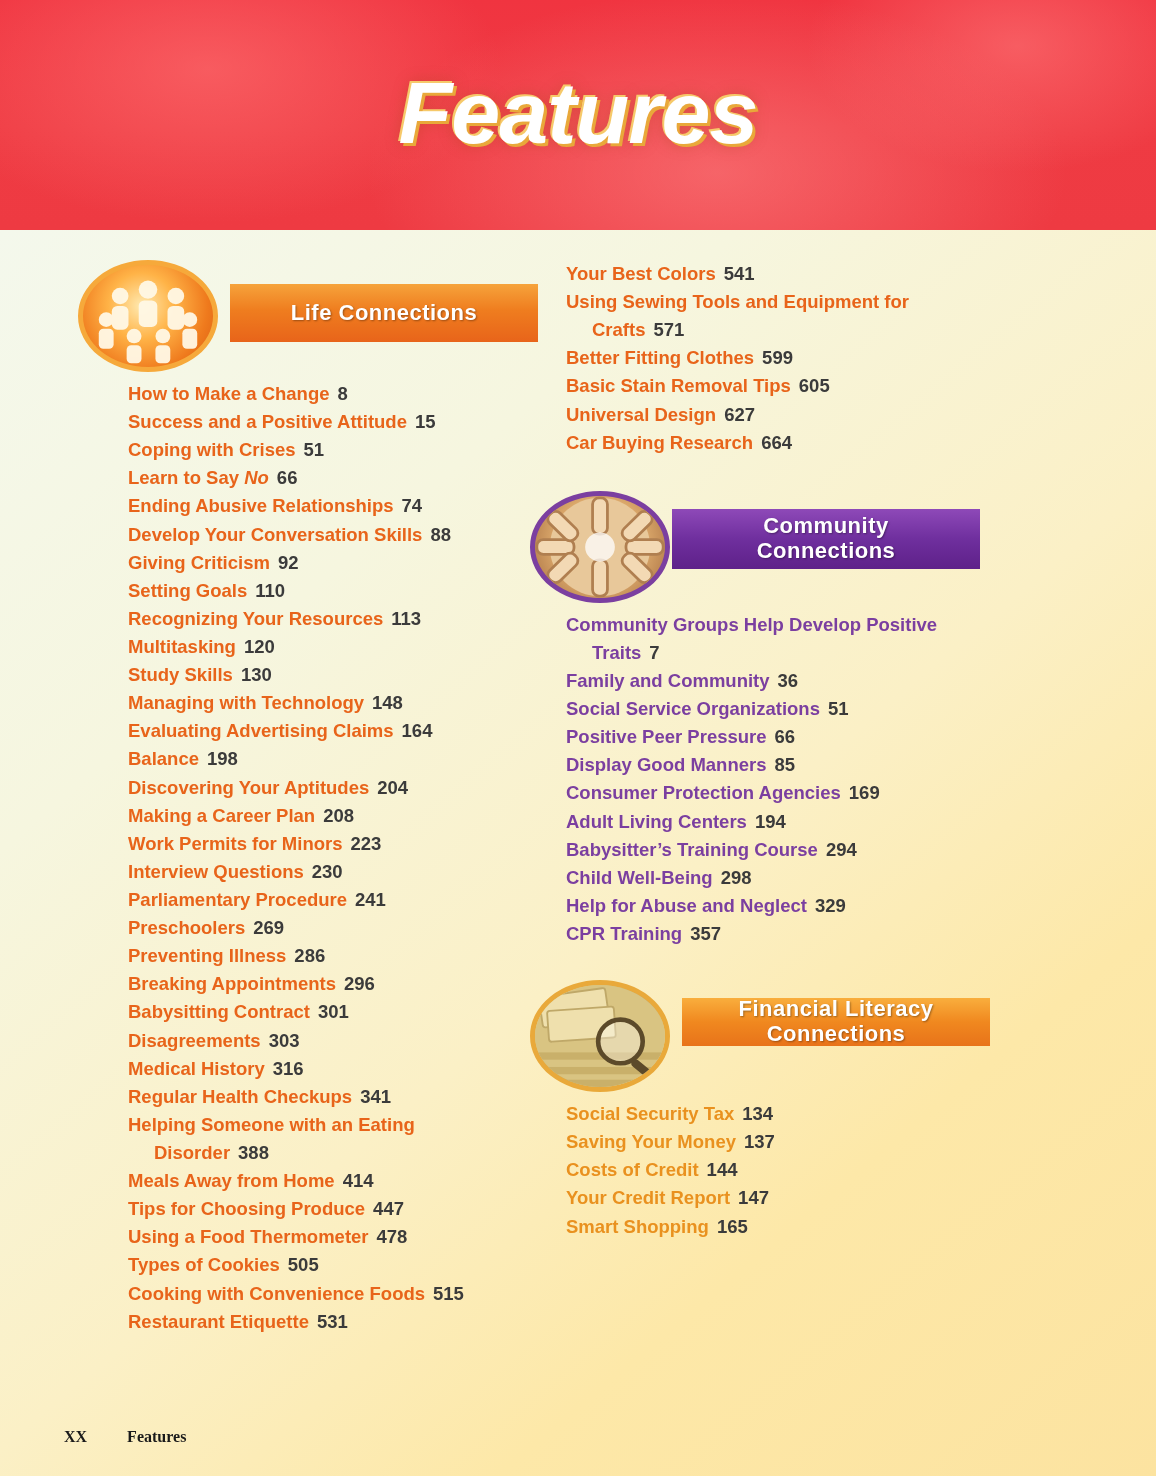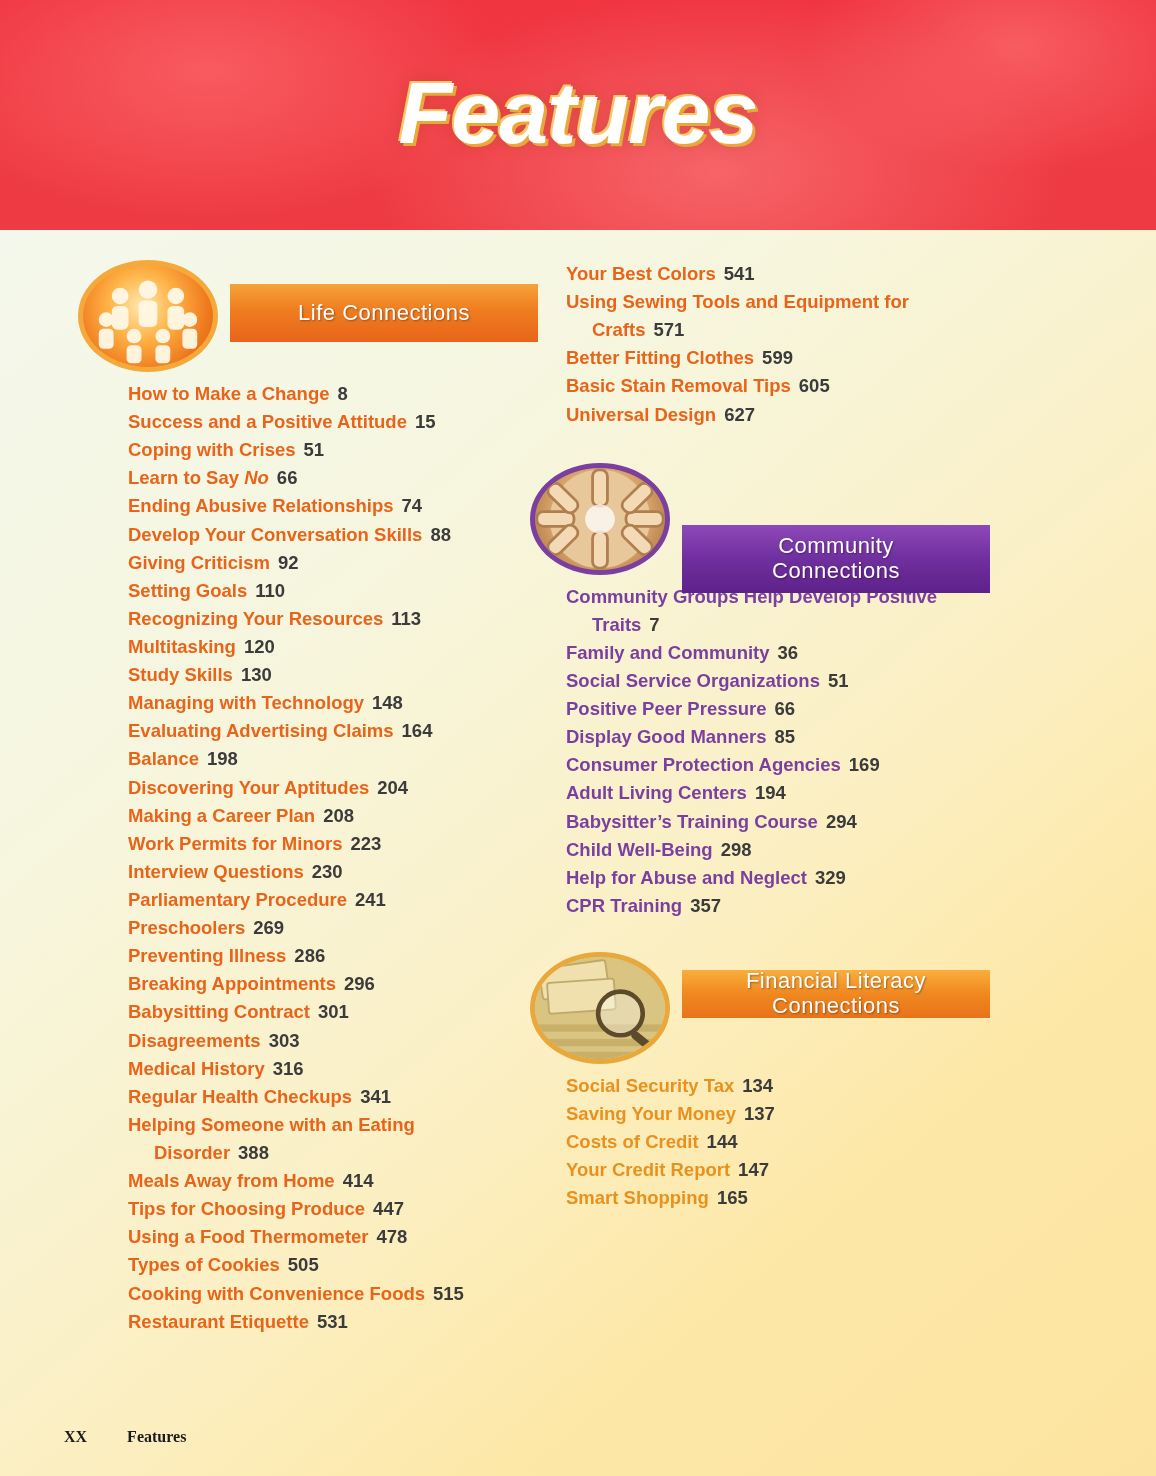--- a/index.html
+++ b/index.html
@@ -108,39 +108,38 @@
     position: absolute;
     left: 152px;
     top: 24px;
     height: 58px;
     width: 308px;
     display: flex;
     align-items: center;
     justify-content: center;
     text-align: center;
     font-size: 22px;
-    font-weight: normal;
+    font-weight: bold;
     color: #ffffff;
     letter-spacing: 0.5px;
     line-height: 1.12;
     text-shadow: 1px 1px 2px rgba(0,0,0,0.35);
     box-sizing: border-box;
     padding: 16px 8px;
   }
   .bar.life {
     background: linear-gradient(180deg, #f6a33b 0%, #ef7d1f 45%, #e8641a 100%);
     width: 308px;
   }
   .bar.community {
     background: linear-gradient(180deg, #8e49b8 0%, #6f2f9e 50%, #5e2189 100%);
-    left: 152px;
+    left: 142px;
     width: 308px;
     top: 18px;
-    height: 68px;
-    margin-top: 44px;
+    height: 60px;
   }
   .bar.financial {
     background: linear-gradient(180deg, #f9ae3d 0%, #f0881f 50%, #e8731a 100%);
     left: 152px;
     width: 308px;
     top: 18px;
     height: 48px;
   }
 
   
@@ -263,20 +262,21 @@
   </div>
 
   <div class="col-right">
 
     <div class="entries list-life" style="margin-top:0; margin-left:10px;">
       <div class="entry"><span class="title">Your Best Colors</span><span class="num">541</span></div>
       <div class="entry"><span class="title">Using Sewing Tools and Equipment for Crafts</span><span class="num">571</span></div>
       <div class="entry"><span class="title">Better Fitting Clothes</span><span class="num">599</span></div>
       <div class="entry"><span class="title">Basic Stain Removal Tips</span><span class="num">605</span></div>
       <div class="entry"><span class="title">Universal Design</span><span class="num">627</span></div>
+      <div class="entry"><span class="title">Car Buying Research</span><span class="num">664</span></div>
     </div>
 
     <div class="section-head" style="margin-top:34px;">
       <div class="badge community">
         <div class="badge-art">
           <svg viewBox="0 0 140 112" preserveAspectRatio="none" aria-hidden="true">
             <circle cx="70" cy="56" r="54" fill="#e8c89a"></circle>
             <g stroke="#b07f50" stroke-width="3" fill="#f3d9b4">
               <rect x="62" y="2" width="16" height="40" rx="7"></rect>
               <rect x="62" y="70" width="16" height="40" rx="7"></rect>

